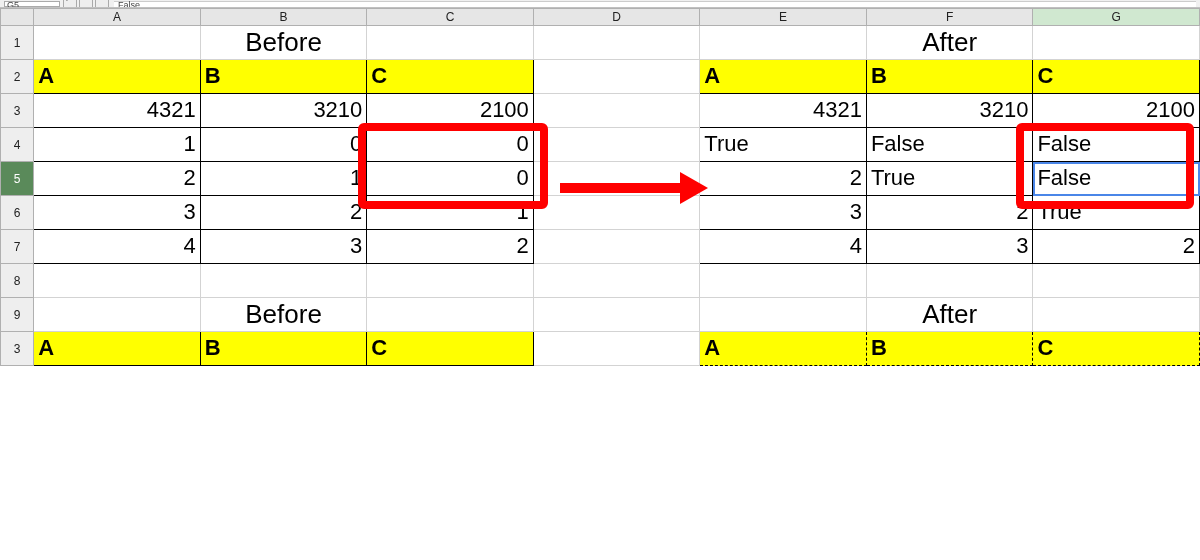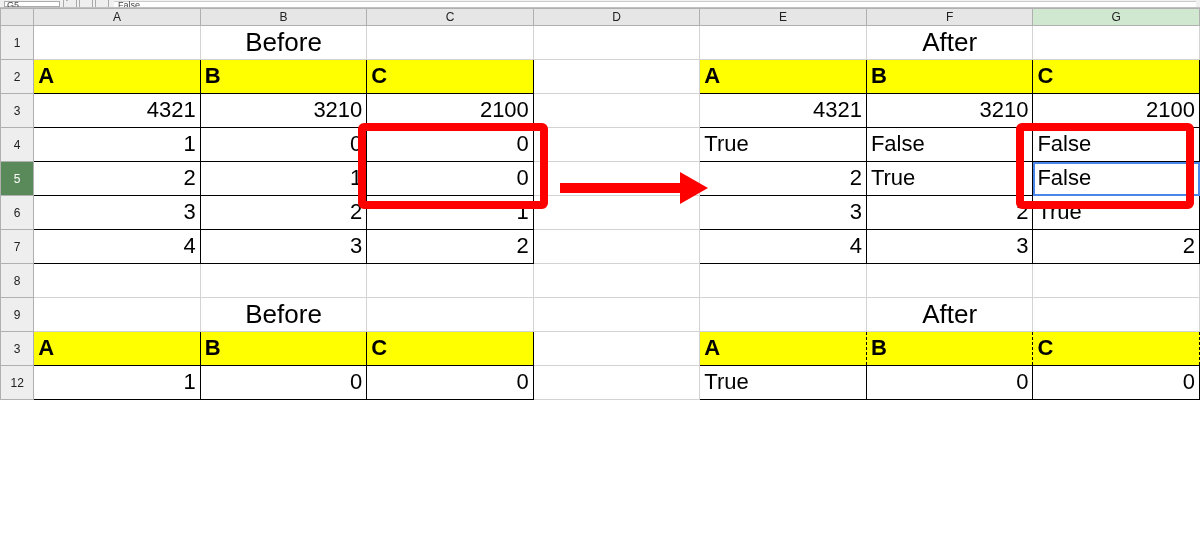--- a/index.html
+++ b/index.html
@@ -309,30 +309,20 @@
         <tr>
           <th class="rowh" style="height: 34px;">3</th>
           <td class="cell yellowhdr" style="height: 34px;">A</td>
           <td class="cell yellowhdr" style="height: 34px;">B</td>
           <td class="cell yellowhdr" style="height: 34px;">C</td>
           <td class="cell " style="height: 34px;"></td>
           <td class="cell dashed" style="height: 34px;">A</td>
           <td class="cell dashed" style="height: 34px;">B</td>
           <td class="cell dashed" style="height: 34px;">C</td>
         </tr>
-        <tr>
-          <th class="rowh" style="height: 34px;">12</th>
-          <td class="cell right bordered" style="height: 34px;">1</td>
-          <td class="cell right bordered" style="height: 34px;">0</td>
-          <td class="cell right bordered" style="height: 34px;">0</td>
-          <td class="cell " style="height: 34px;"></td>
-          <td class="cell bordered" style="height: 34px;">True</td>
-          <td class="cell right bordered" style="height: 34px;">0</td>
-          <td class="cell right bordered" style="height: 34px;">0</td>
-        </tr>
       </tbody>
     </table>
 </div>
 
 <div class="ann redbox" id="redbox-left" style="top: 123px; left: 358px; width: 190px; height: 86px;"></div>
 <div class="ann redbox" id="redbox-right" style="top: 123px; left: 1016px; width: 178px; height: 86px;"></div>
 <div class="arrow" id="arrow" style="top: 172px; left: 560px; width: 148px; height: 32px;">
   <div class="shaft" style="top: 11px; left: 0px; width: 120px;"></div>
   <div class="head" style="top: 0px; left: 120px;"></div>
 </div>

